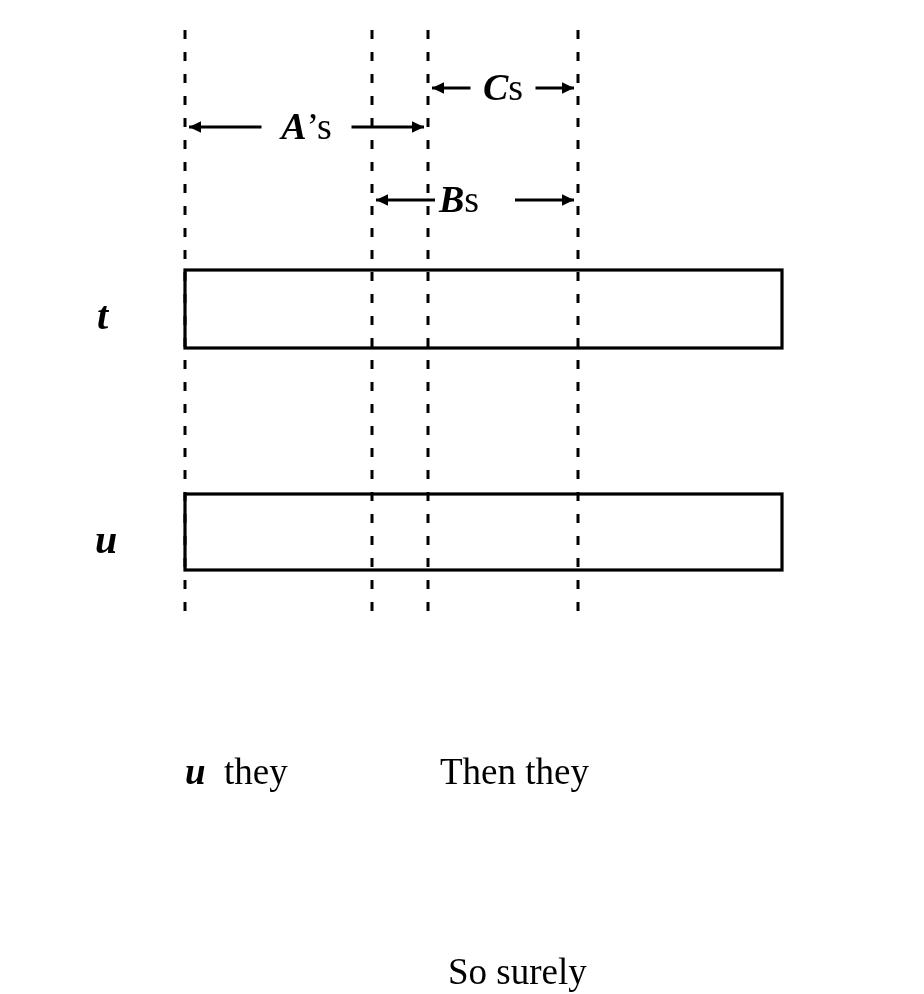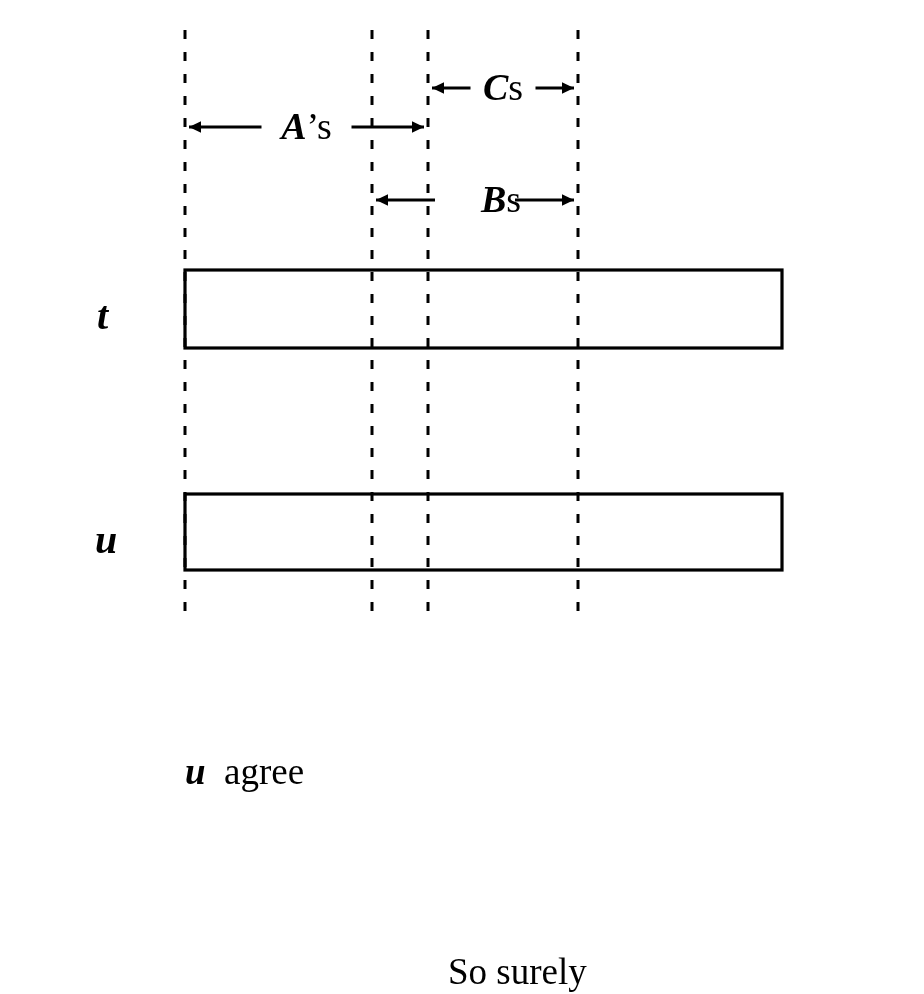--- a/index.html
+++ b/index.html
@@ -90,31 +90,32 @@
       <line x1="435" y1="200" x2="376" y2="200" marker-end="url(#ah-left)"></line>
       <line x1="515" y1="200" x2="574" y2="200" marker-end="url(#ah-right)"></line>
     </g>
 
     <rect x="185" y="270" width="597" height="78" fill="none" stroke="#000" stroke-width="3.2"></rect>
     <rect x="185" y="494" width="597" height="76" fill="none" stroke="#000" stroke-width="3.2"></rect>
   </svg>
 
   <div class="txt arrow-label" style="left: 472.5px; top: 68px; width: 61px;"><i>C</i>s</div>
   <div class="txt arrow-label" style="left: 263.5px; top: 107px; width: 86px;"><i>A</i>’s</div>
-  <div class="txt arrow-label" style="left: 463px; top: 180px; width: 76px;"><i>B</i>s</div>
+  <div class="txt arrow-label" style="left: 421px; top: 180px; width: 76px;"><i>B</i>s</div>
 
   <div class="txt var-label" style="left: 97px; top: 296px;">t</div>
   <div class="txt var-label" style="left: 95px; top: 520px;">u</div>
 
   <div class="txt para" style="left:185px; top:632px;">
-    <div><i>u</i><span>  agree</span></div>
+    <div><i>u</i><span>  they</span></div>
     
   </div>
 
   <div class="txt para" style="left:440px; top:632px;">
+    <div><span>Then they</span></div>
     
   </div>
 
   <div class="txt para" style="left:448px; top:832px;">
     <div><span>So surely</span></div>
     
     
   </div>
 
 </div>

